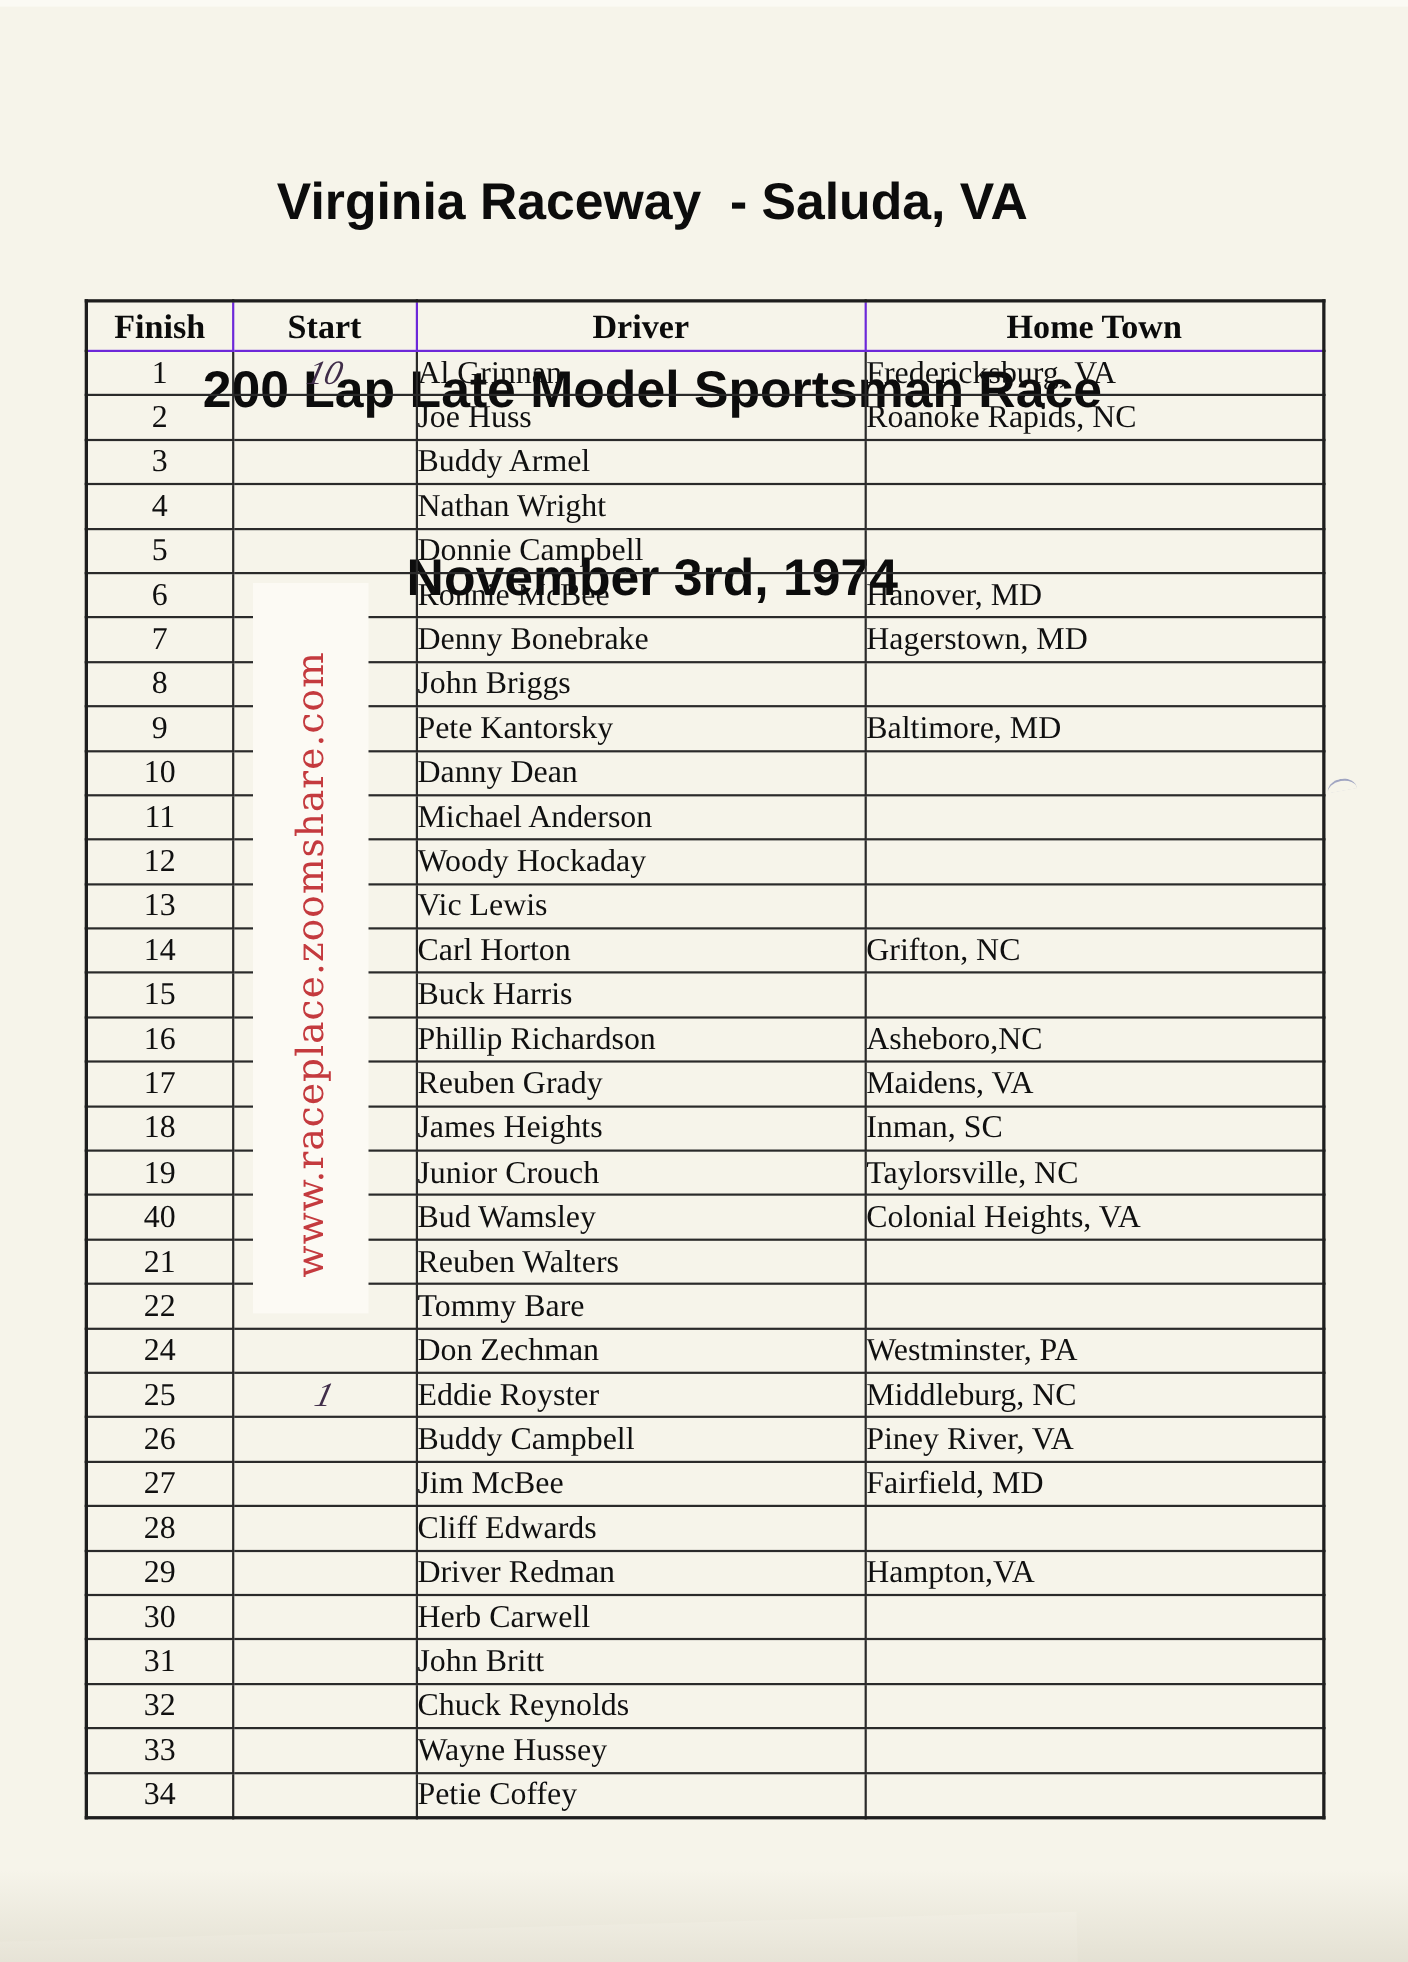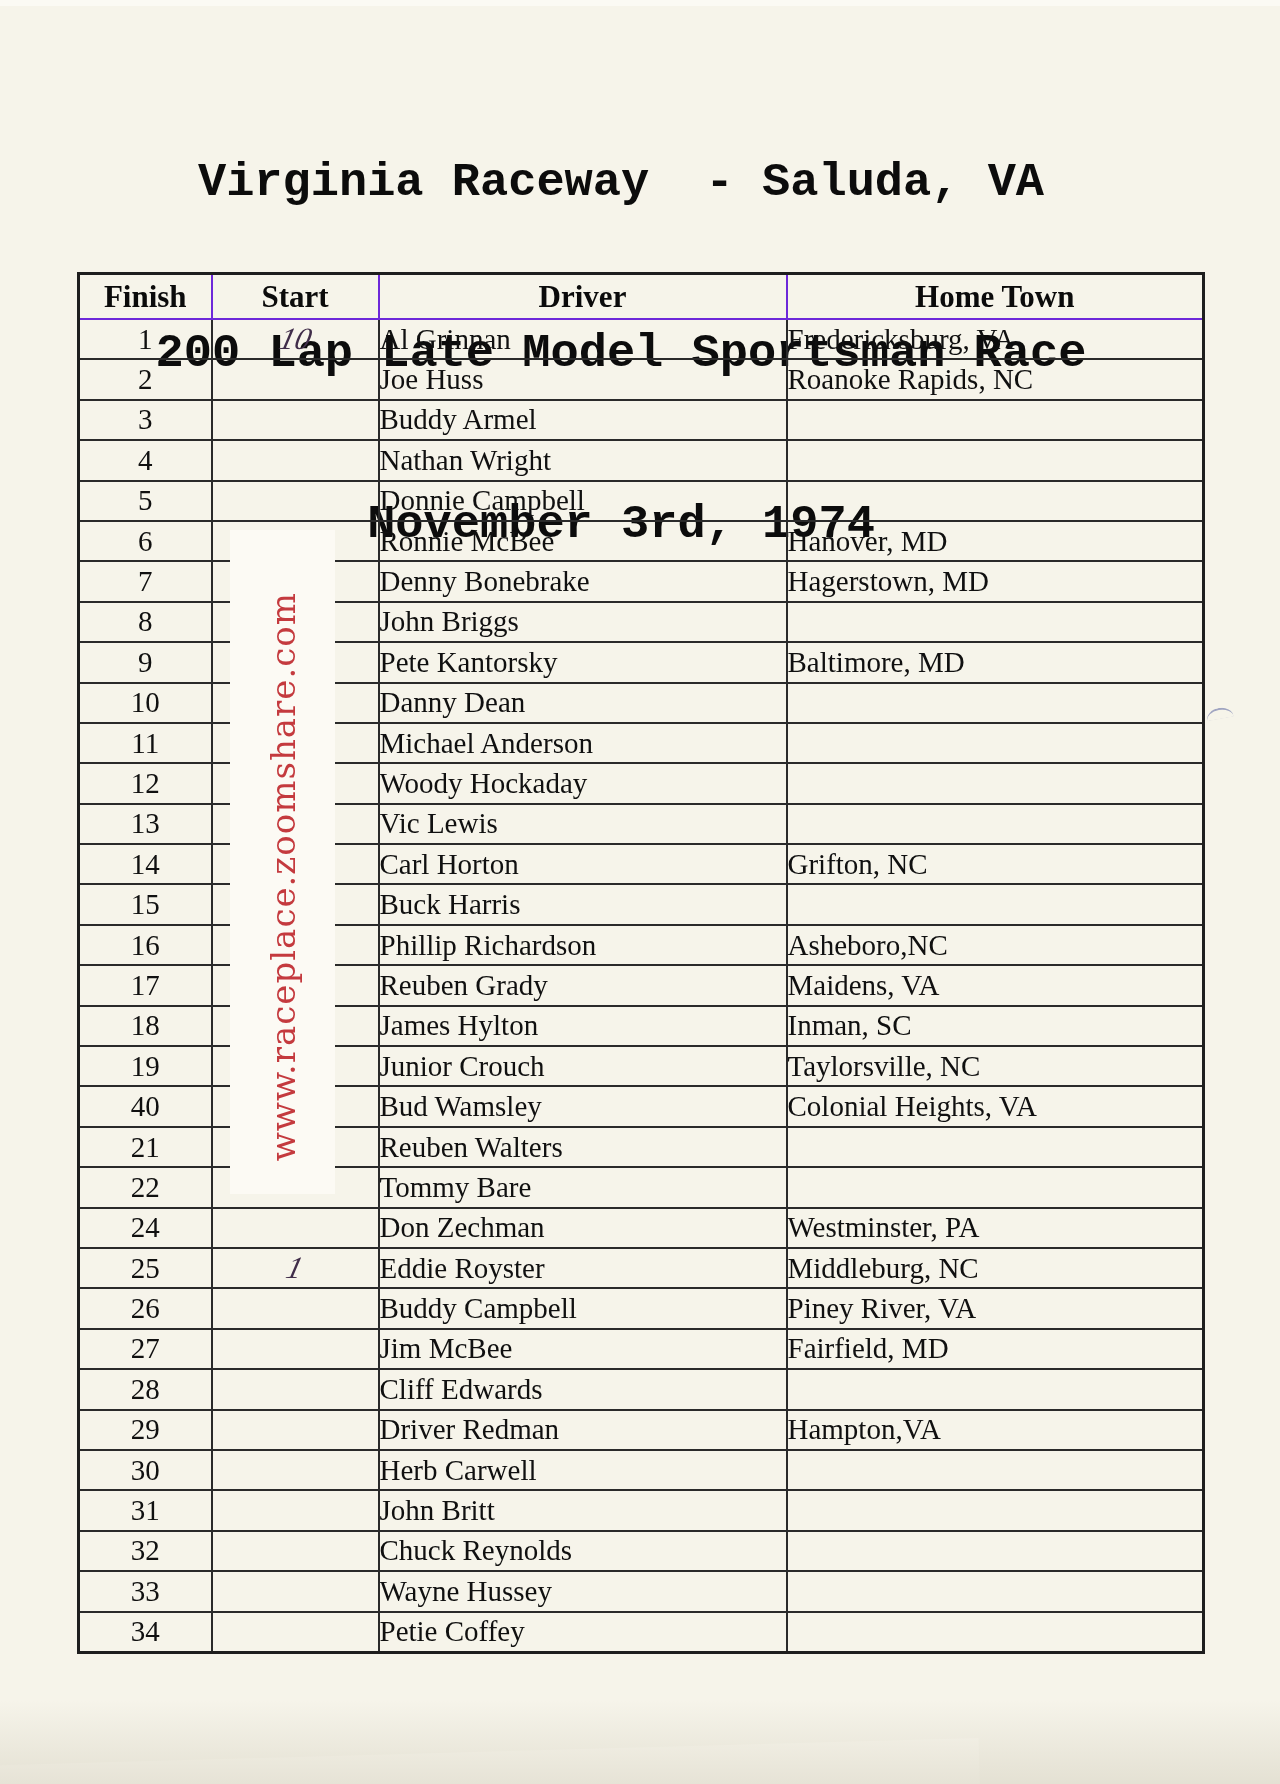--- a/index.html
+++ b/index.html
@@ -9,22 +9,21 @@
     font-family:"Liberation Serif", serif;
   }
   .page{position:absolute;inset:0;}
 
   
   .title-block{
     position:absolute;left:0;top:40px;width:1186px;
     text-align:center;color:#0c0c0c;
     font-weight:bold;font-size:47px;line-height:57px;
     white-space:pre;
-    font-family:Liberation Mono, monospace;
-    margin-left:28px;
+    font-family:Liberation Sans, sans-serif;
   }
 
   
   table.results{
     position:absolute;left:77px;top:272px;width:1125px;
     border-collapse:collapse;table-layout:fixed;
     border:3px solid #1e1e1e;
     color:#101010;
   }
   table.results col.c-finish{width:133px;}
@@ -215,21 +214,21 @@
         </tr>
         <tr>
           <td class="cell-finish">17</td>
           <td class="cell-start"></td>
           <td class="cell-driver">Reuben Grady</td>
           <td class="cell-home">Maidens, VA</td>
         </tr>
         <tr>
           <td class="cell-finish">18</td>
           <td class="cell-start"></td>
-          <td class="cell-driver">James Hylton</td>
+          <td class="cell-driver">James Heights</td>
           <td class="cell-home">Inman, SC</td>
         </tr>
         <tr>
           <td class="cell-finish">19</td>
           <td class="cell-start"></td>
           <td class="cell-driver">Junior Crouch</td>
           <td class="cell-home">Taylorsville, NC</td>
         </tr>
         <tr>
           <td class="cell-finish">40</td>

